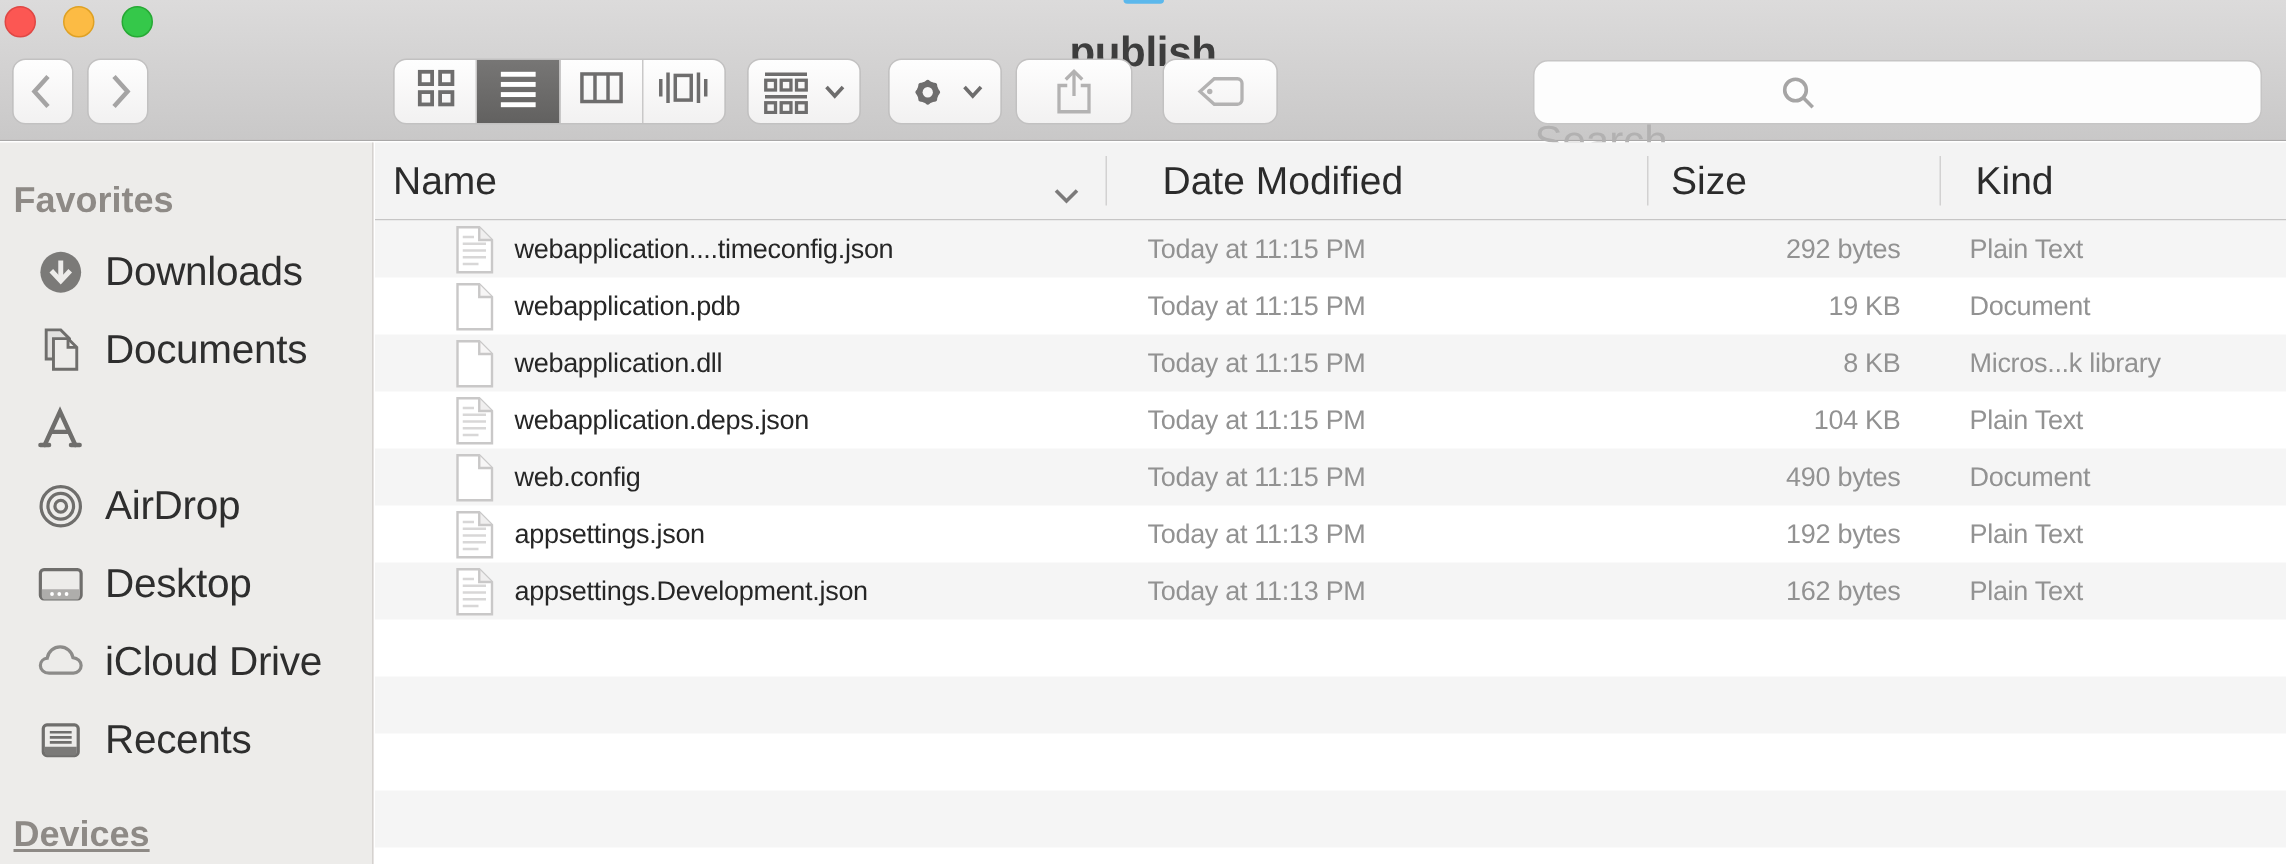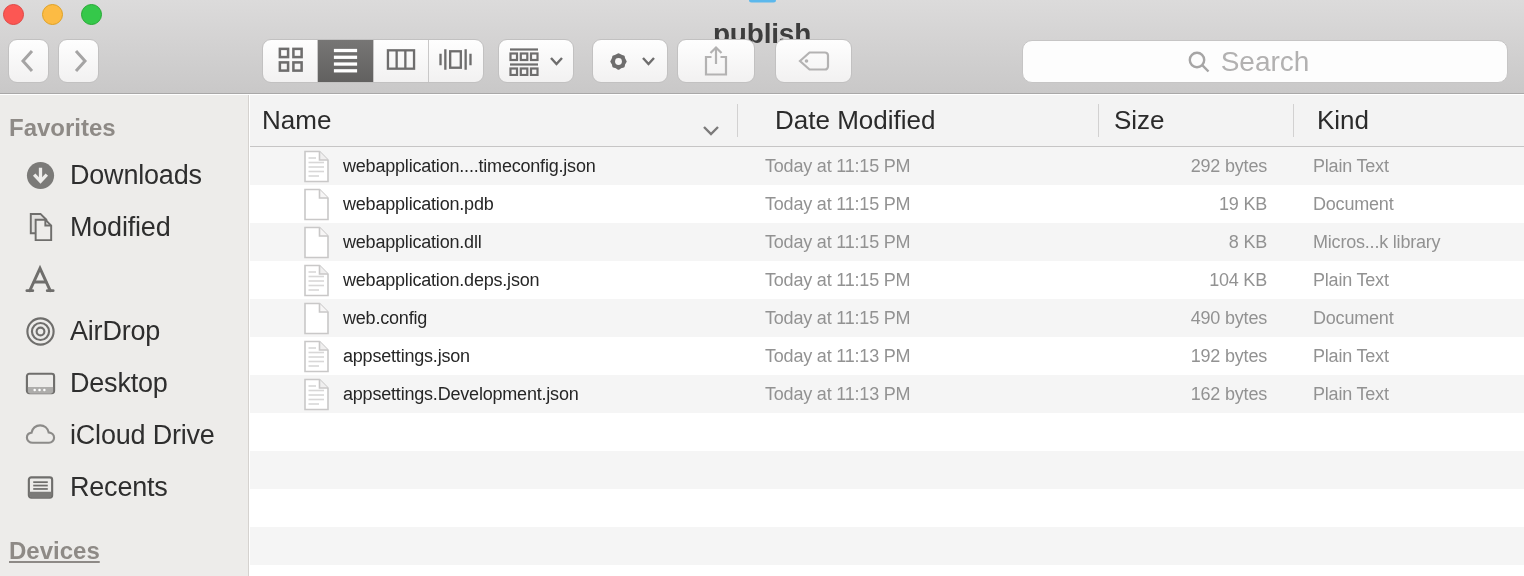--- a/index.html
+++ b/index.html
@@ -34,29 +34,29 @@
   .viewgroup { position:absolute; top:39px; left:262px; width:222px; height:44px; display:flex;
                border:1px solid #c2c1c1; border-radius:9px; overflow:hidden;
                background:linear-gradient(#fefefe,#f2f1f1); }
   .seg { flex:1; display:flex; align-items:center; justify-content:center; border-right:1px solid #c9c8c8; }
   .seg:last-child { border-right:none; }
   .seg.selected { background:linear-gradient(#777675,#626160); }
 
   .search { position:absolute; top:40px; left:1022px; width:486px; height:43px;
             background:#fdfdfd; border:1px solid #c6c5c5; border-radius:10px; }
   .search input { position:absolute; inset:0; width:100%; height:100%; border:none; outline:none;
-                  background:transparent; text-align:center; font-size:28px; color:#6d28d9;
-                  font-family:"Liberation Sans", sans-serif; }
+                  background:transparent; text-align:left; font-size:28px; color:#6d28d9;
+                  font-family:"Liberation Sans", sans-serif;margin-top:32px; }
   .search input::placeholder { color:#b2b1b1; }
   .search .mag { position:absolute; left:calc(50% - 78px); top:9px; }
 
   
   .sidebar { position:absolute; left:0; top:95px; width:249px; bottom:0;
              background:#edecea; border-right:1px solid #d5d2cf; }
-  .sec-label { margin-top:18px; height:30px; line-height:30px; padding-left:9px;
+  .sec-label { margin-top:24px; height:30px; line-height:30px; padding-left:9px;
                font-size:24px; font-weight:bold; color:#8e8a86; letter-spacing:0; }
   .sec-label.devices { margin-top:23px;text-decoration:underline; }
   .side-items { margin-top:6px; }
   .side-item { height:52px; display:flex; align-items:center; padding-left:19px; cursor:default; }
   .side-icon { width:42px; display:flex; align-items:center; justify-content:center; margin-right:9px; }
   .side-label { font-size:27px; color:#2e2e2e; letter-spacing:-0.2px; }
 
   
   .list { position:absolute; left:250px; top:95px; right:0; bottom:0; background:#fff; }
   .cols { display:flex; height:52px; background:#f3f3f3; border-bottom:1px solid #c6c5c5; }
@@ -223,21 +223,21 @@
           <span class="side-label">Downloads</span>
         </div>
         <div class="side-item">
           <span class="side-icon">
             <svg width="33" height="33" viewBox="0 0 34 34">
               <path d="M7 3 H17 L23 9 V23 H7 Z" fill="#e2e1df" stroke="#6f6e6c" stroke-width="2"></path>
               <path d="M12 9 H22 L28 15 V30 H12 Z" fill="#edecea" stroke="#6f6e6c" stroke-width="2"></path>
               <path d="M22 9 V15 H28" fill="none" stroke="#6f6e6c" stroke-width="2"></path>
             </svg>
           </span>
-          <span class="side-label">Modified</span>
+          <span class="side-label">Documents</span>
         </div>
         <div class="side-item">
           <span class="side-icon">
             <svg width="33" height="33" viewBox="0 0 34 34">
               <g stroke="#6f6e6c" stroke-width="3" fill="none" stroke-linecap="round">
                 <path d="M6 28.5 L16.5 5.5 L27 28.5"></path>
                 <line x1="10.5" y1="19.5" x2="22.5" y2="19.5"></line>
                 <line x1="3" y1="28.5" x2="9" y2="28.5"></line>
                 <line x1="24" y1="28.5" x2="30" y2="28.5"></line>
               </g>

